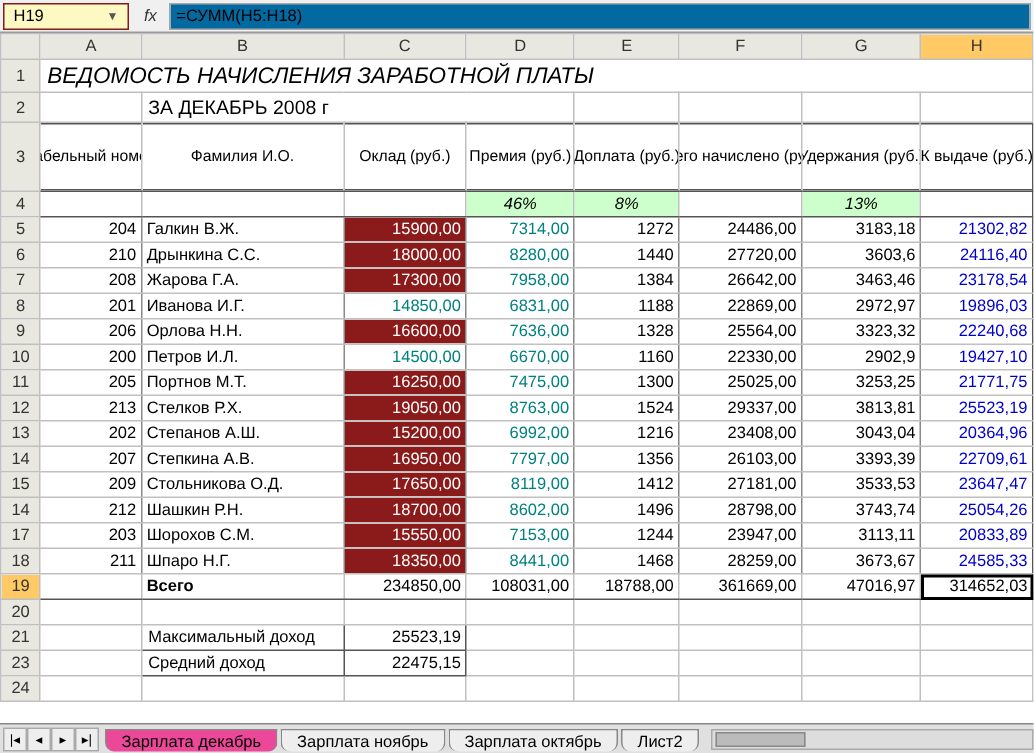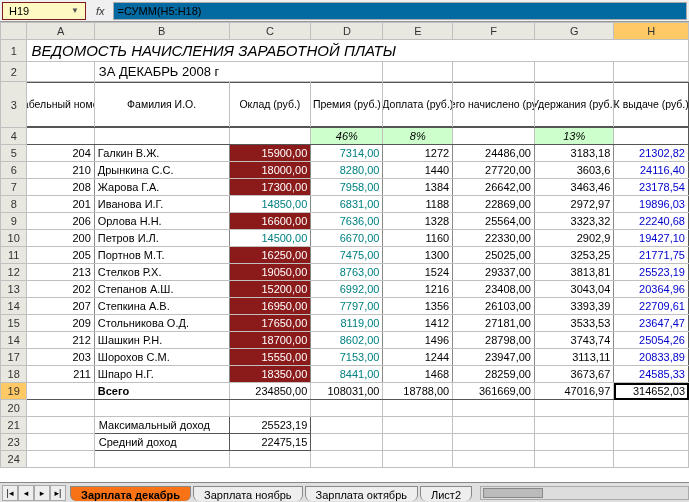--- a/index.html
+++ b/index.html
@@ -168,22 +168,22 @@
     background: #eee;
     border: 1px solid #888;
     border-bottom: none;
     border-radius: 0 0 6px 6px;
     margin-left: 2px;
     cursor: pointer;
     position: relative;
     top: 1px;
   }
   .tab.active {
-    background: #f97316;
-    font-weight: bold;
+    background: #ec4899;
+    font-weight: normal;
   }
   .hscroll {
     flex: 1;
     margin-left: 8px;
     height: 14px;
     background: #ddd;
     border: 1px solid #aaa;
     display: flex;
     align-items: center;
   }

